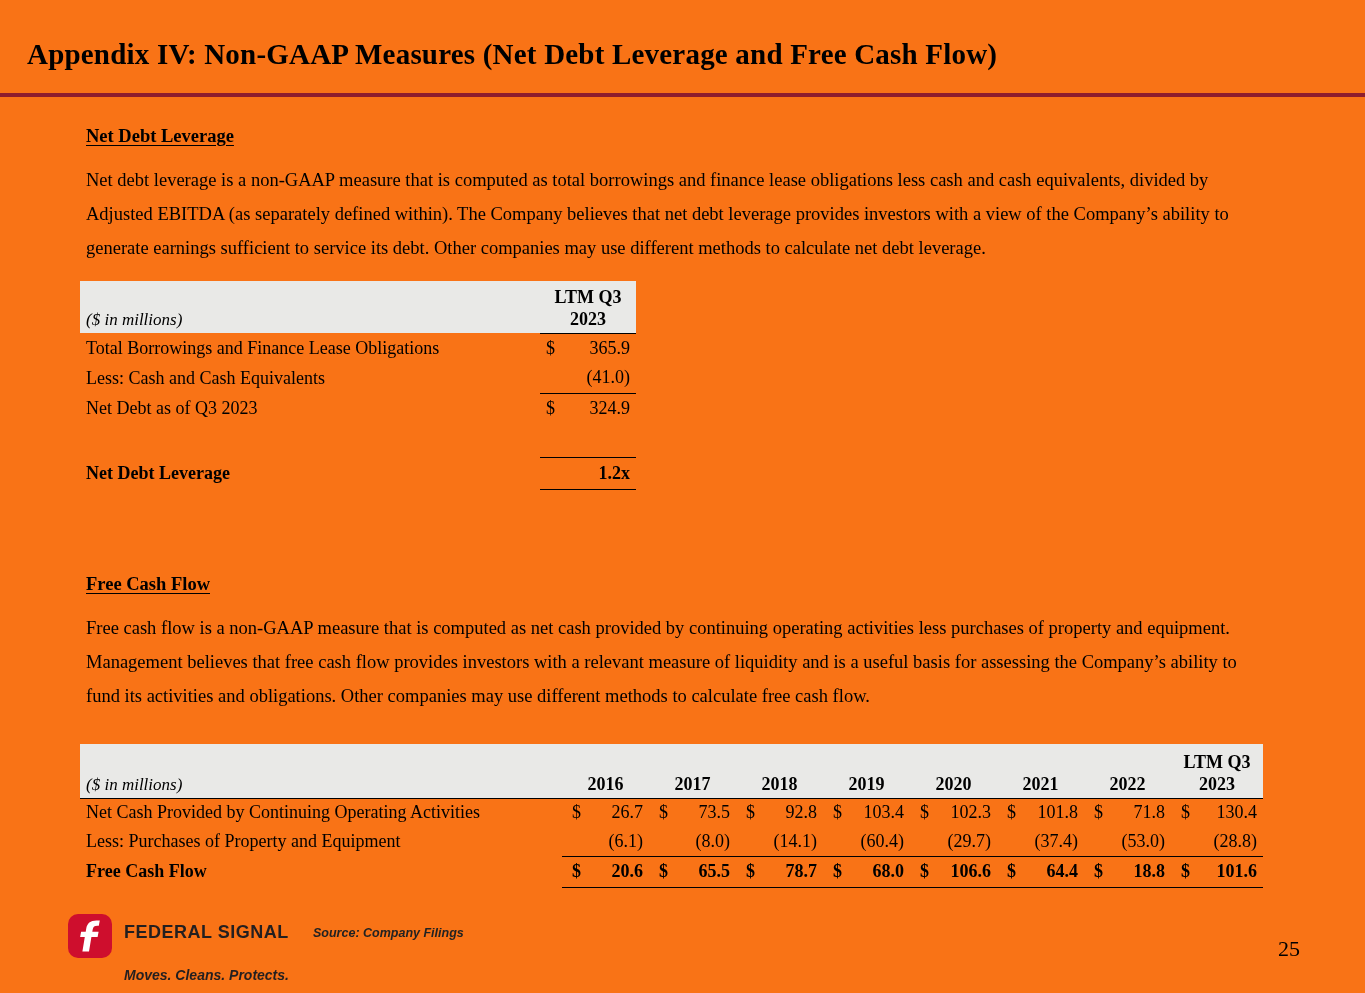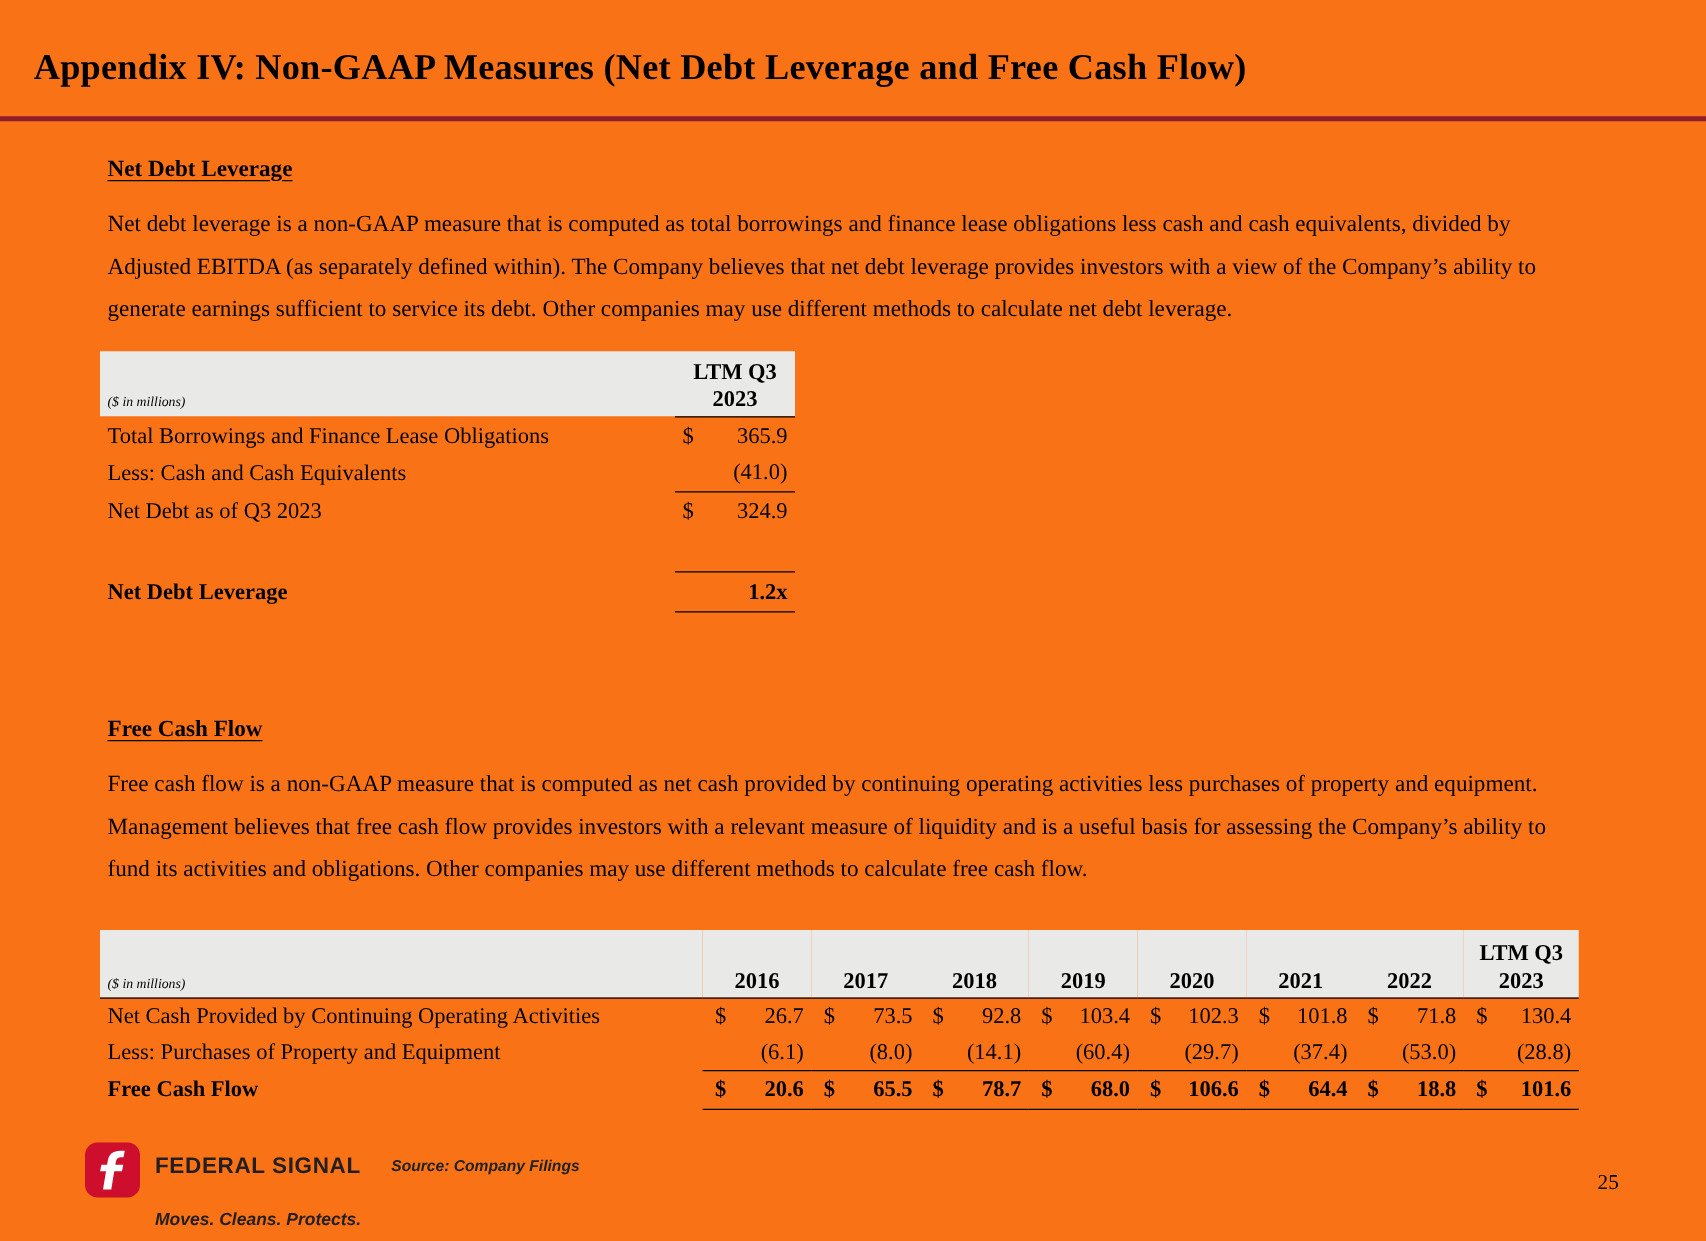--- a/index.html
+++ b/index.html
@@ -15,21 +15,21 @@
 
   
   .section { position:absolute; left:86px; width:1180px; }
   .sec-netdebt { top:126px; }
   .sec-fcf { top:574px; }
   .sec-heading { font-size:18.5px; font-weight:bold; text-decoration:underline; text-underline-offset:3px; }
   .body-text { font-size:18.5px; line-height:34px; margin-top:16px; width:1168px; text-align:left; }
 
   
   table { border-collapse:collapse; table-layout:fixed; }
-  .units { font-size:11px; font-style:italic; font-weight:normal; }
+  .units { font-size:17px; font-style:italic; font-weight:normal; }
   .cw { display:flex; justify-content:space-between; align-items:baseline; }
   .num .v { white-space:nowrap; }
 
   
   .t1 { position:absolute; left:80px; top:281px; font-size:18px; }
   .t1 col.c-lbl { width:460px; }
   .t1 col.c-val { width:96px; }
   .t1 thead th { background:#E9E9E7; height:52px; vertical-align:bottom; text-align:left; padding:3px 6px; font-weight:normal; }
   .t1 thead th.valh { text-align:center; font-weight:bold; border-bottom:1.5px solid #000; }
   .t1 thead th.valh span { display:block; line-height:22px; }
@@ -53,21 +53,21 @@
   .t2 tr.r-less td.num { border-bottom:1.5px solid #000; }
   .t2 tr.r-total td { font-weight:bold; }
   .t2 tr.r-total td.num { border-bottom:1.5px solid #000; height:31px; }
 
   
   .logo { position:absolute; left:66px; top:912px; width:48px; height:48px; }
   .brand-block { position:absolute; left:124px; top:922px; font-family:"Liberation Sans", sans-serif; color:#231F20; }
   .brand { font-size:18px; font-weight:bold; letter-spacing:0.5px; }
   .tagline { font-size:14px; font-weight:bold; font-style:italic; margin-top:24px; }
   .source { position:absolute; left:313px; top:926px; font-family:"Liberation Sans", sans-serif; font-size:12.5px; font-style:italic; font-weight:bold; color:#222; }
-  .pagenum { position:absolute; left:1278px; top:936px; font-size:17px; }
+  .pagenum { position:absolute; left:1278px; top:936px; font-size:22px; }
 </style>
 </head>
 <body>
 
 <div class="page">
 
   <h1 class="slide-title">Appendix IV: Non-GAAP Measures (Net Debt Leverage and Free Cash Flow)</h1>
   <div class="title-rule"></div>
 
   <div class="section sec-netdebt">

